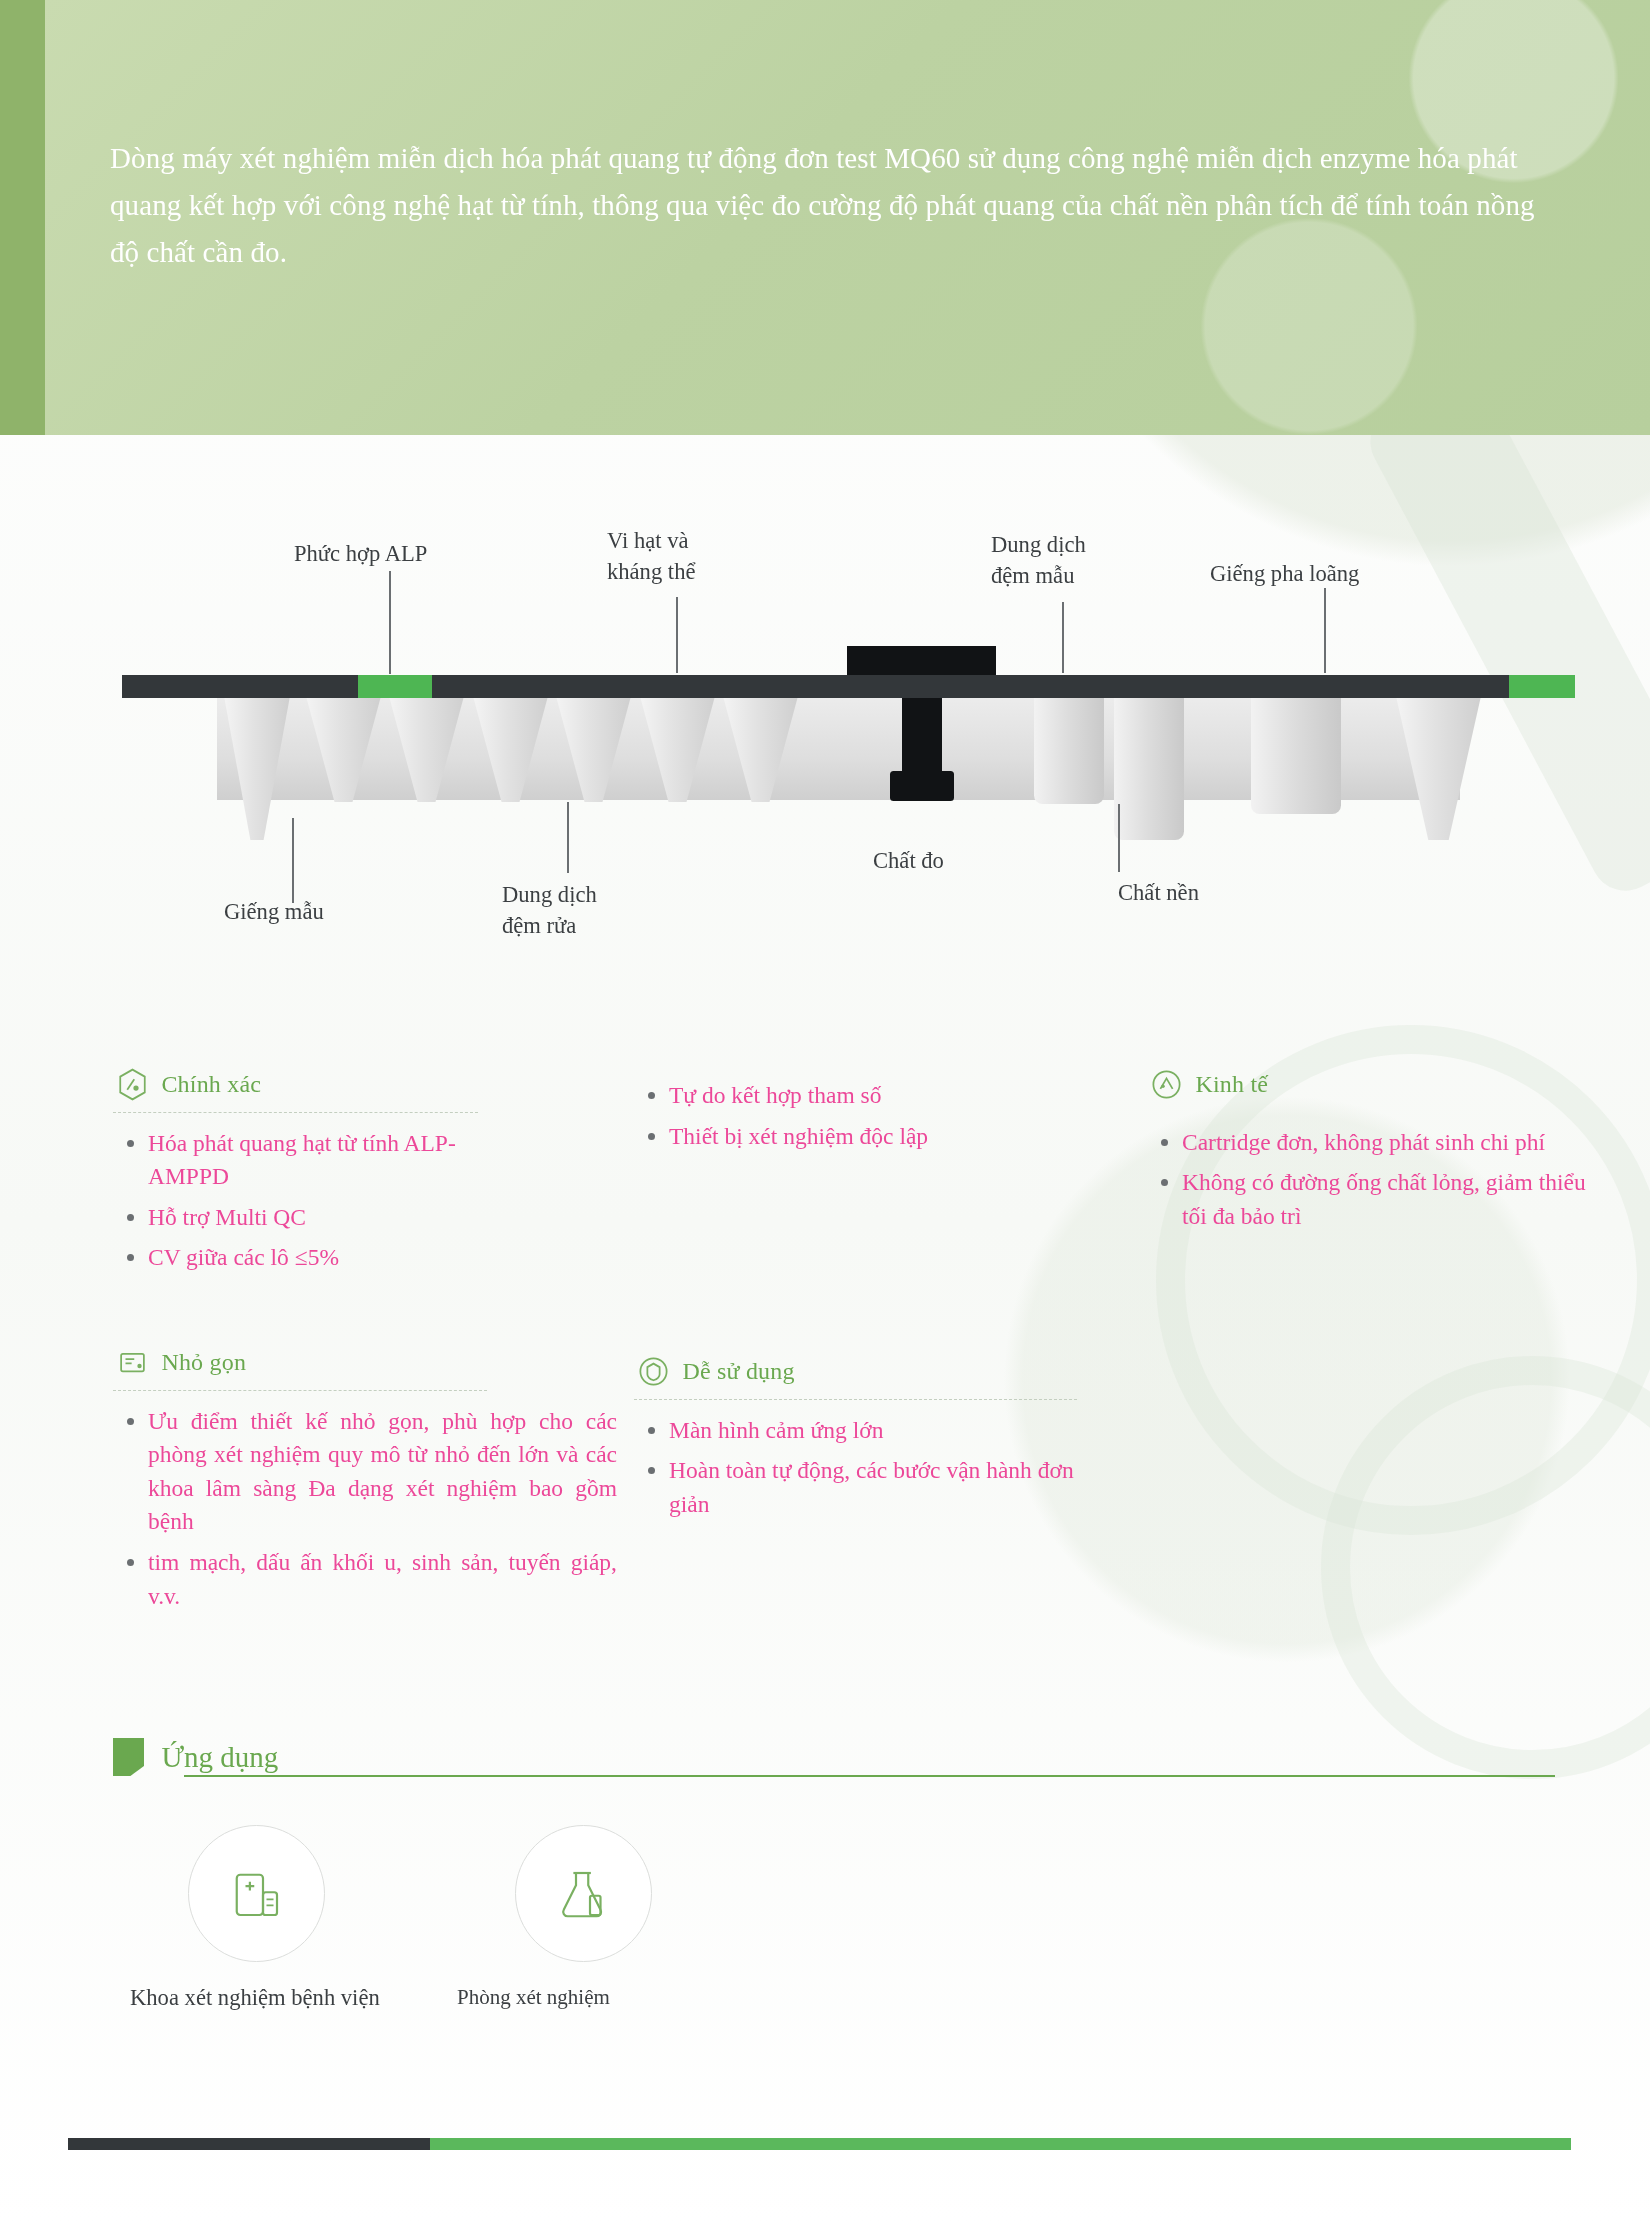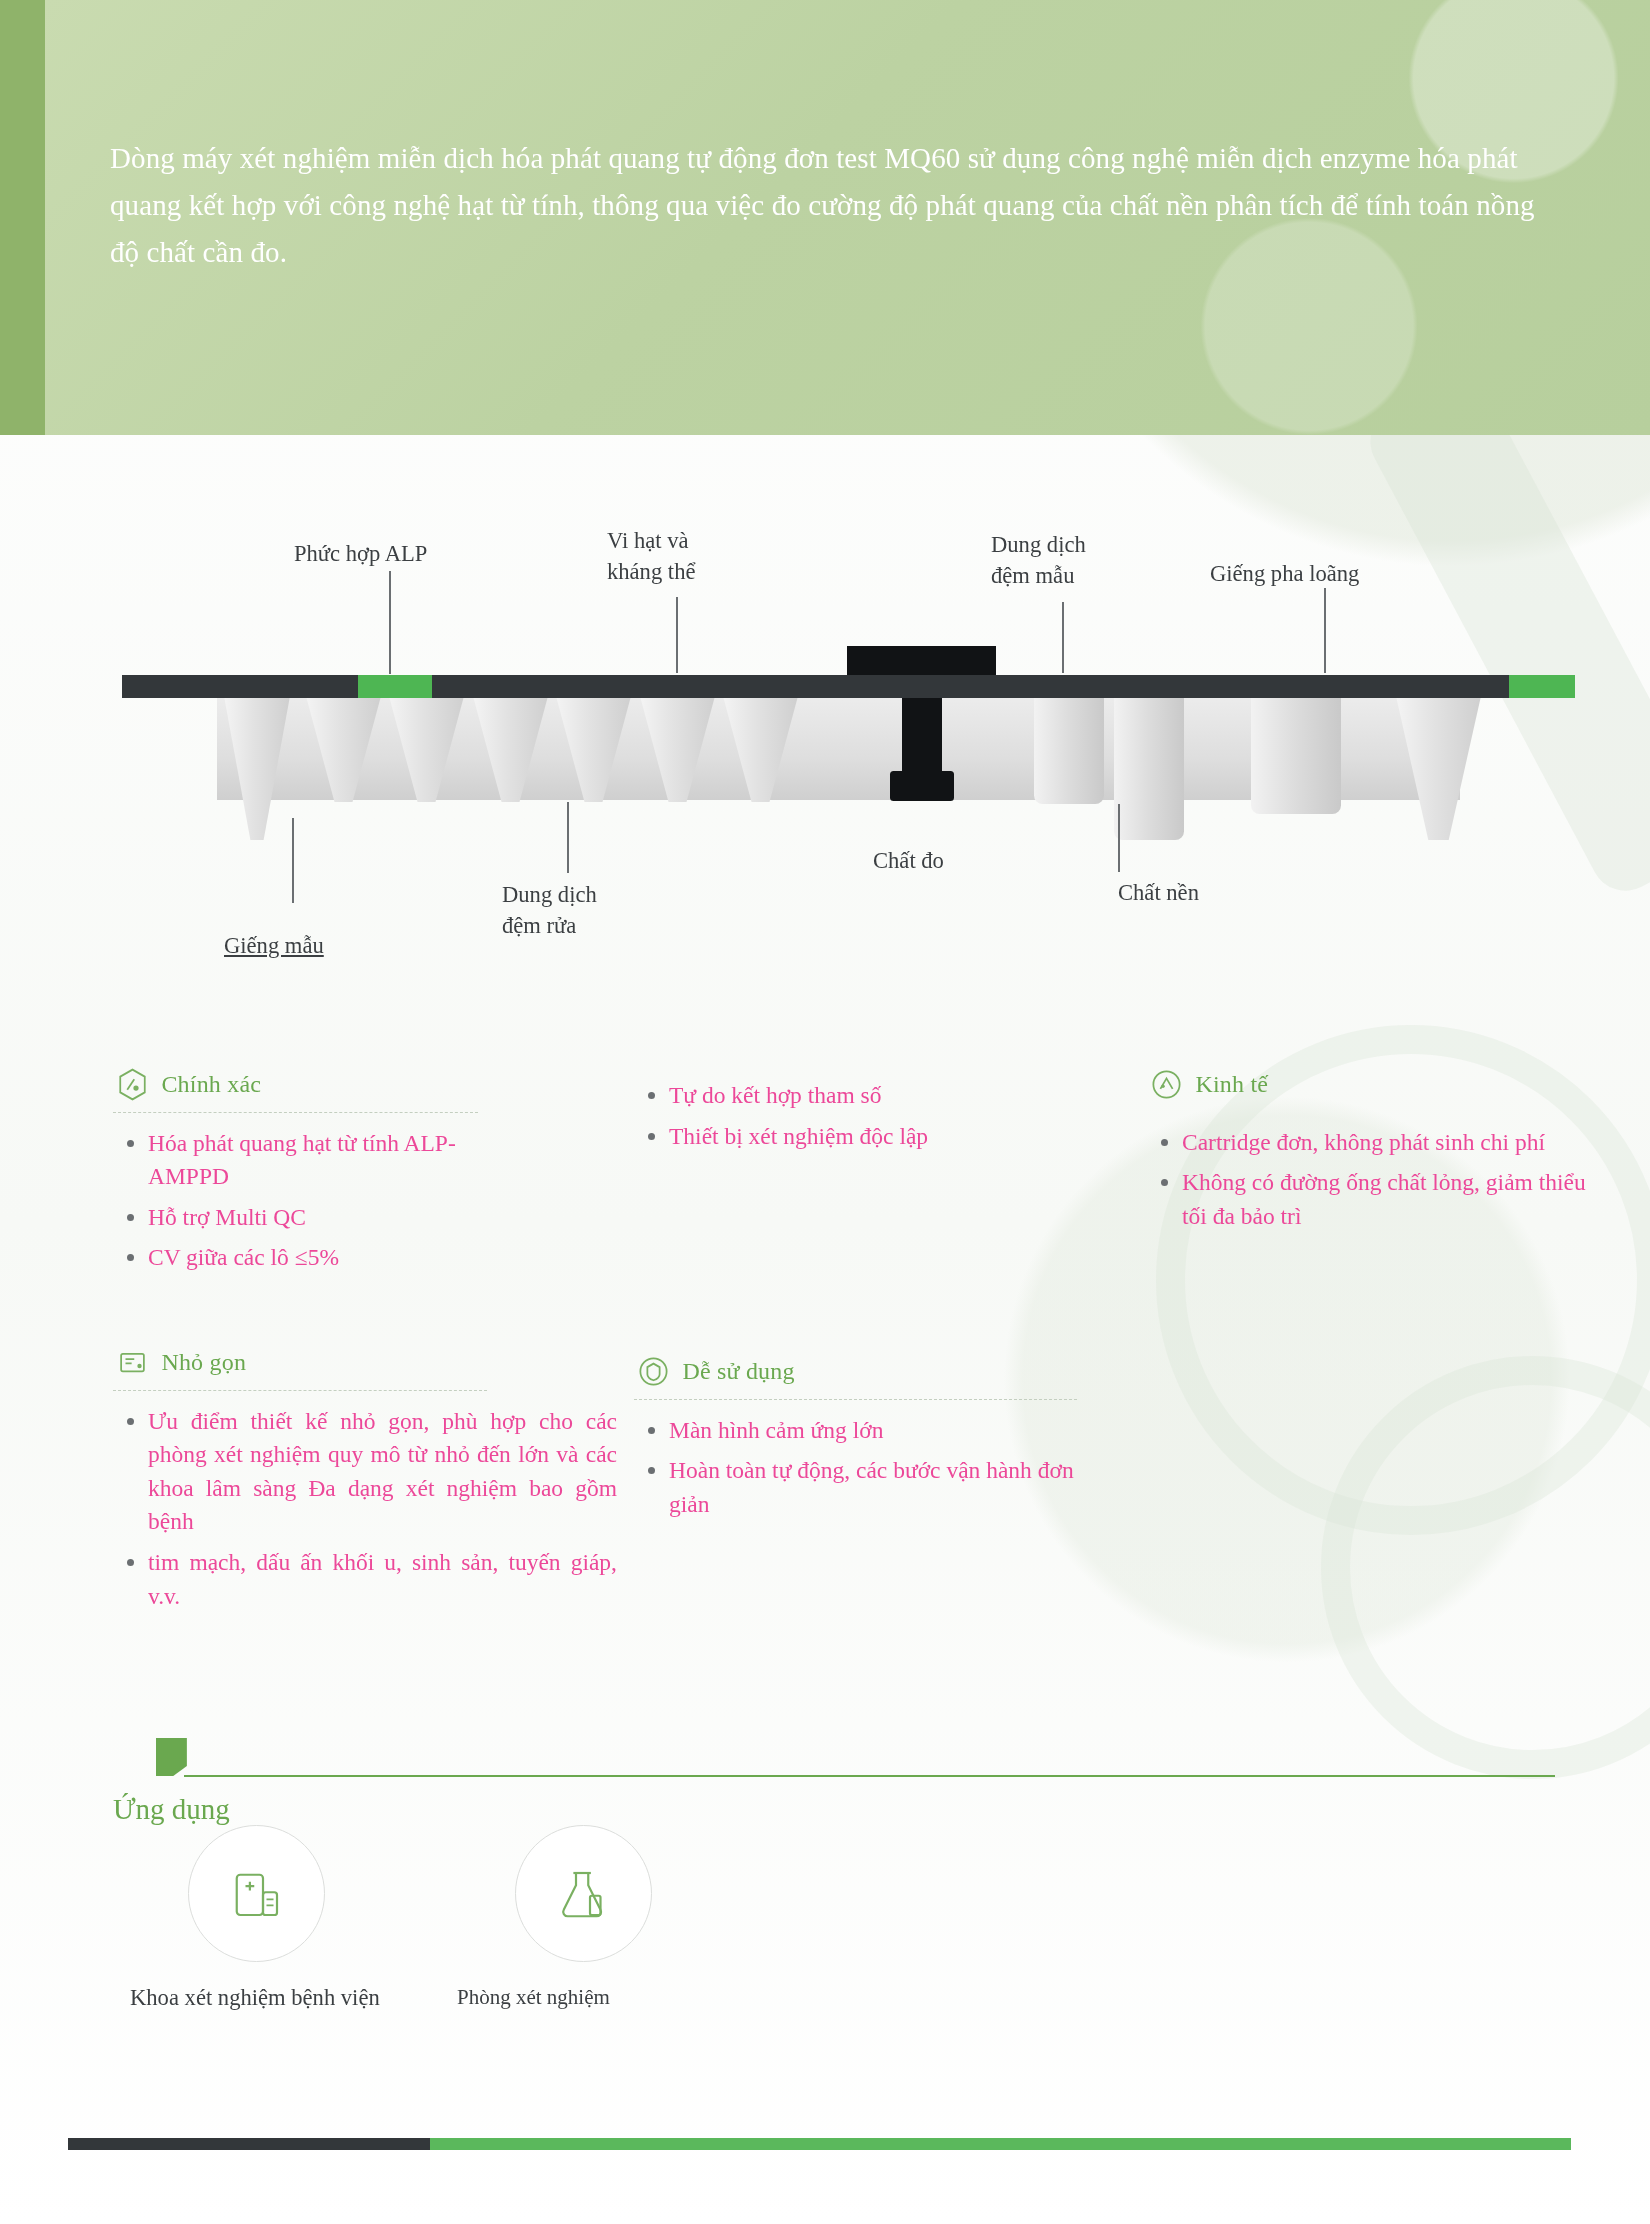--- a/index.html
+++ b/index.html
@@ -125,21 +125,21 @@
     margin:14px 0 0 0; padding-left:35px;
   }
   .feat li{
     font-size:23.5px; color:#ec4899; line-height:1.43; margin-bottom:7px;
   }
   .feat li::marker{ color:#6b6f72; }
 
   
   .app-sec{ position:absolute; left:0; top:1738px; width:1650px; z-index:3; }
   .app-head{
-    position:absolute; left:113px; top:0; display:flex; align-items:center; gap:17.4px;flex-direction:column;
+    position:absolute; left:113px; top:0; display:flex; align-items:center; gap:17.4px;
   }
   .app-flag{
     width:31px; height:38px;
     background:#6aa84f;
     clip-path:polygon(0 0,100% 0,100% 74%,56% 100%,0 100%);
   }
   .app-title{ font-size:29px; color:#6aa84f; }
   .app-rule{
     position:absolute; left:184px; top:37px; width:1371px; height:1.7px; background:#6aa84f;
   }
@@ -211,21 +211,21 @@
   <div class="well-cyl" style="left:1034px; width:70px; height:108px;"></div>
   <div class="well-cyl" style="left:1114px; width:70px; height:144px;"></div>
   <div class="well-cyl" style="left:1251px; width:90px; height:118px;"></div>
   <div class="cone" style="left:1396px; width:85px; height:144px; clip-path:polygon(0 0,100% 0,62% 100%,38% 100%);"></div>
 
   <div class="cart-bar"></div>
   <div class="cart-green-l"></div>
   <div class="cart-green-r"></div>
 
   <div class="lead" style="left:292px; top:379px; height:85px;"></div>
-  <div class="dia-label" style="left:224px; top:492px;text-decoration:underline;">Giếng mẫu</div>
+  <div class="dia-label" style="left:224px; top:458px;">Giếng mẫu</div>
 
   <div class="lead" style="left:567px; top:363px; height:71px;"></div>
   <div class="dia-label" style="left:502px; top:441px; width:165px;">Dung dịch<br>đệm rửa</div>
 
   <div class="dia-label" style="left:873px; top:407px;">Chất đo</div>
 
   <div class="lead" style="left:1118px; top:365px; height:68px;"></div>
   <div class="dia-label" style="left:1118px; top:439px;">Chất nền</div>
 </div>
 

